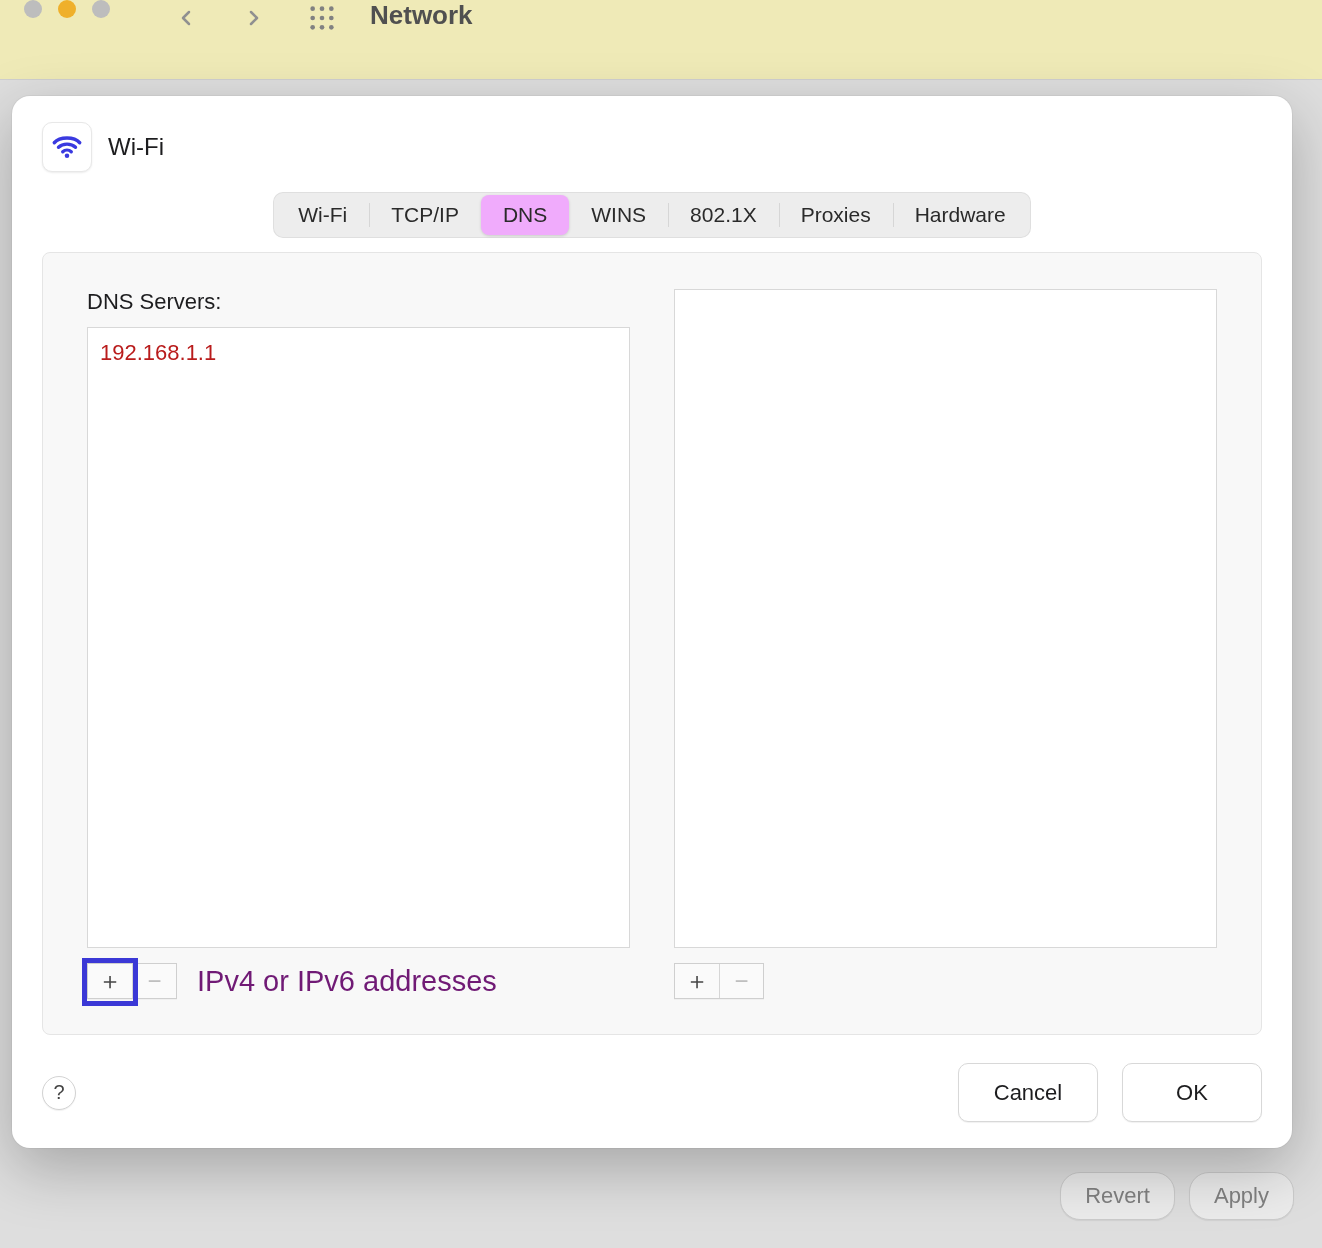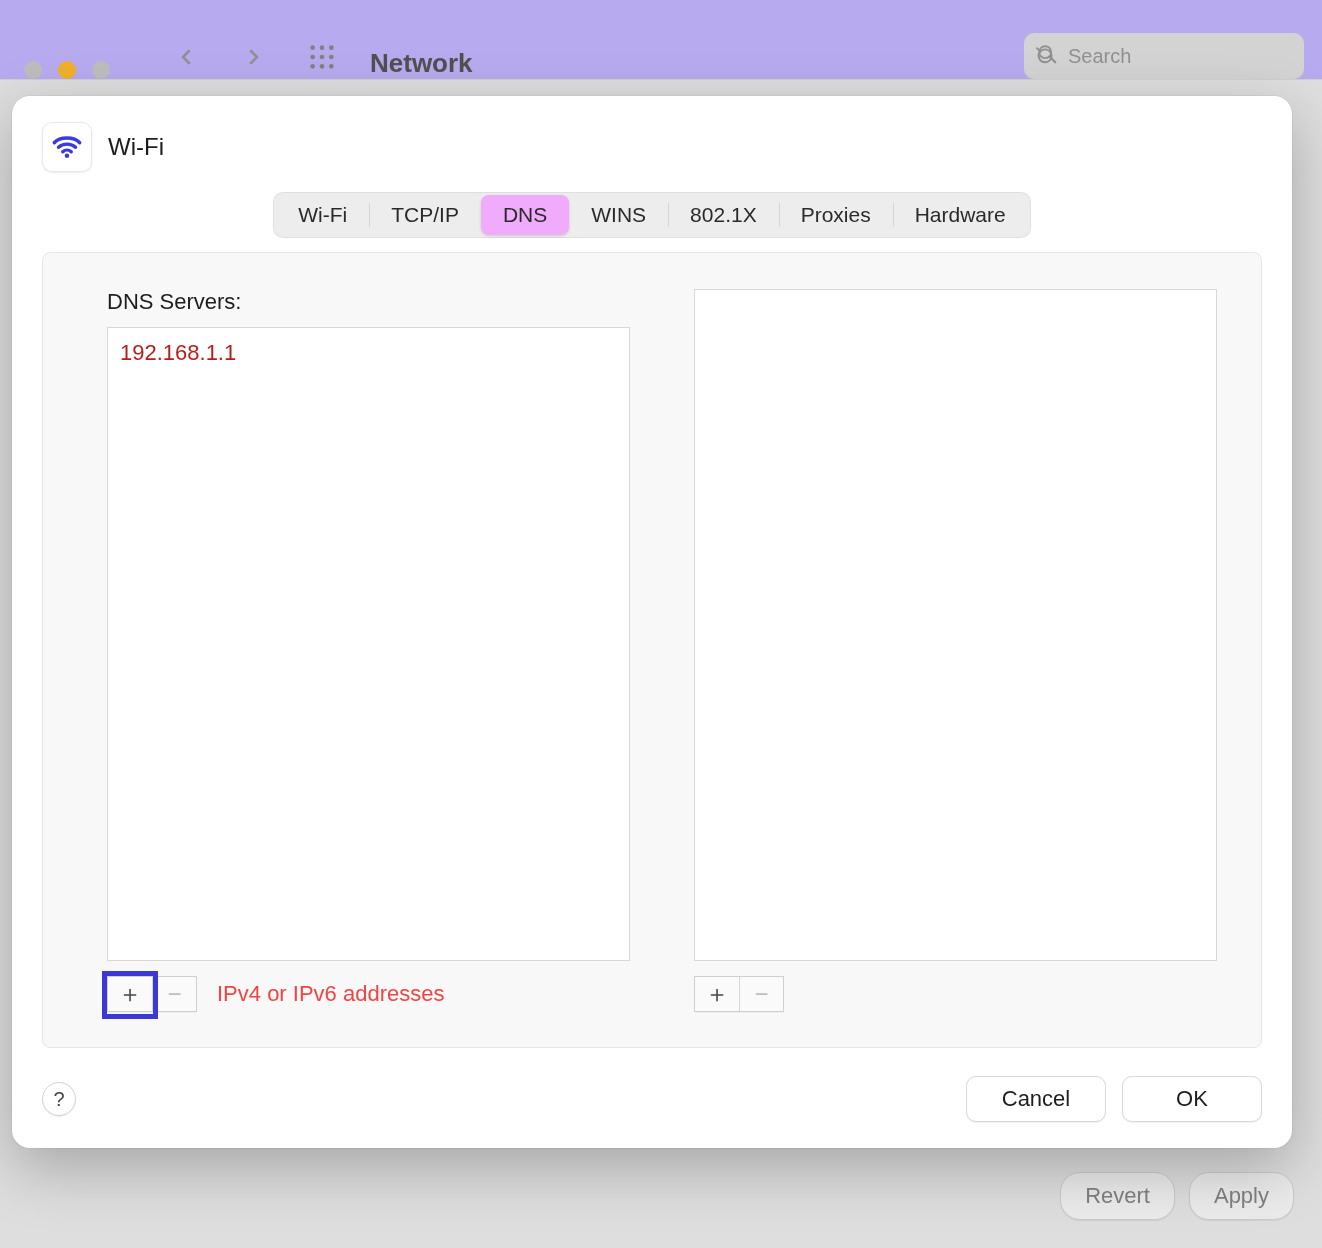--- a/index.html
+++ b/index.html
@@ -15,23 +15,23 @@
   .overlay {
     position: absolute; inset: 0;
     background: rgba(0,0,0,0.06);
     z-index: 1;
     pointer-events: none;
   }
   
   .toolbar {
     height: 80px;
     display: flex;
-    align-items: flex-end;
+    align-items: flex-start;
     padding: 0 18px 0 24px;
-    background: #c4b5fd;
+    background: #fef9c3;
     border-bottom: 1px solid #dcdcdc;
     position: relative;
     z-index: 0;
   }
   .traffic-lights { display: flex; gap: 16px; margin-right: 56px; }
   .tl { width: 18px; height: 18px; border-radius: 50%; background: #c9c9c9; }
   .tl.minimize { background: #febc2e; }
   .nav-btn {
     width: 40px; height: 40px; display:flex; align-items:center; justify-content:center;
     color: #9a9a9a; font-size: 30px;
@@ -114,21 +114,21 @@
     margin: 6px 30px 18px 30px;
     flex: 1;
     border: 1px solid #e5e5e5;
     border-radius: 8px;
     background: #f8f8f8;
     display: flex;
     padding: 36px 44px 30px 44px;
     gap: 44px;
     position: relative;
   }
-  .col { flex: 1; display:flex; flex-direction: column; margin-left: 20px; }
+  .col { flex: 1; display:flex; flex-direction: column; }
   .col-label { font-size: 22px; margin-bottom: 12px; }
   .listbox {
     flex: 1;
     background: #ffffff;
     border: 1px solid #d8d8d8;
     border-radius: 0;
     padding: 10px 12px;
     overflow: auto;
     min-height: 480px;
   }
@@ -142,21 +142,21 @@
     box-shadow: 0 1px 0 rgba(0,0,0,0.03);
   }
   .pm-btn {
     width: 44px; display:flex; align-items:center; justify-content:center;
     font-size: 24px; color:#464646;
     background:#fafafa;
     border: none;
   }
   .pm-btn.minus { color:#bdbdbd; }
   .pm-btn + .pm-btn { border-left:1px solid #d6d6d6; }
-  .hint { font-size: 22px; color:#ef4444; }
+  .hint { font-size: 29px; color:#701a75; }
 
   .highlight-box {
     position: absolute;
     border: 5px solid #3b38d6;
     pointer-events: none;
   }
 
   .sheet-footer {
     display:flex; align-items:center;
     padding: 10px 30px 26px 30px;
@@ -164,26 +164,27 @@
   }
   .help-btn {
     width: 34px; height: 34px; border-radius: 50%;
     border:1px solid #d3d3d3; background:#fff;
     display:flex; align-items:center; justify-content:center;
     font-size: 20px; color:#444;
     box-shadow: 0 1px 1px rgba(0,0,0,0.06);
   }
   .btn-spacer { flex:1; }
   .push-btn {
-    height: 46px; min-width: 140px;
+    height: 59px; min-width: 140px;
     border:1px solid #d8d8d8; border-radius: 10px;
     background: #ffffff;
     font-size: 22px; color:#1d1d1f;
     padding: 0 28px;
     box-shadow: 0 1px 1px rgba(0,0,0,0.06);
+    margin-left: 8px;
   }
 
   
   .bg-bottom-buttons {
     position: absolute;
     right: 28px;
     bottom: 28px;
     display:flex; gap:14px;
     z-index: 0;
   }
@@ -229,30 +230,20 @@
             <circle cx="20" cy="12" r="2"></circle>
             <circle cx="4" cy="20" r="2"></circle>
             <circle cx="12" cy="20" r="2"></circle>
             <circle cx="20" cy="20" r="2"></circle>
           </g>
         </svg>
     </span>
   </div>
   <div class="window-title">Network</div>
   <div class="spacer"></div>
-  <div class="search-field">
-    <span>
-      <svg viewBox="0 0 24 24">
-          <path d="M10 2a8 8 0 1 1-5.29 14.03l-3 3a1 1 0 0 1-1.42-1.42l3-3A8 8 0 0 1 10 2zm0 2a6 6 0 1 0 0 12 6 6 0 0 0 0-12z" transform="scale(1,-1) translate(0,-24) "></path>
-          <circle cx="10" cy="10" r="6.5" fill="none" stroke="#9a9a9a" stroke-width="2"></circle>
-          <line x1="15" y1="15" x2="21" y2="21" stroke="#9a9a9a" stroke-width="2.5" stroke-linecap="round"></line>
-        </svg>
-    </span>
-    <span class="ph">Search</span>
-  </div>
 </div>
 
 <div class="overlay"></div>
 
 <div class="bg-bottom-buttons">
   <button class="bg-btn">Revert</button>
   <button class="bg-btn">Apply</button>
 </div>
 
 <div class="sheet">

